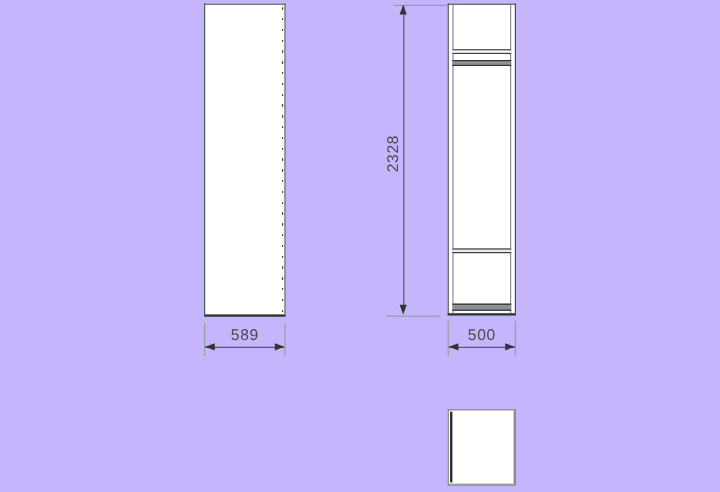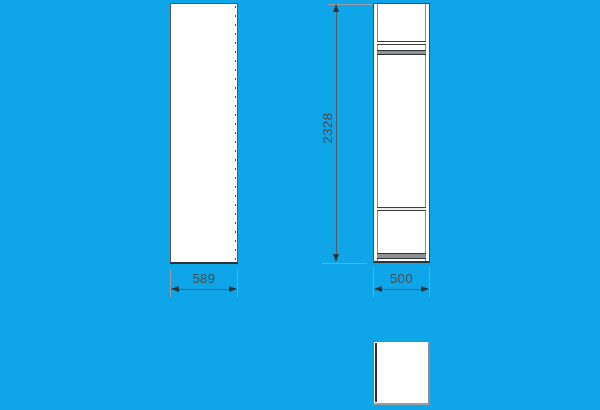--- a/index.html
+++ b/index.html
@@ -1,17 +1,17 @@
 <!DOCTYPE html>
 <html><head>
 <meta charset="utf-8">
 <style>
   html,body { margin:0; padding:0; background:#fff; }
   .sheet {
-    position:relative; width:600px; height:410px; background:#0ea5e9;
+    position:relative; width:600px; height:410px; background:#c4b5fd;
     font-family:"Liberation Sans", sans-serif; color:#4a4a4a; overflow:hidden;
   }
   .sheet * { position:absolute; box-sizing:border-box; }
 
   
   .front-view { left:170px; top:3px; width:68px; height:261px;
     border:1px solid #55585a; border-bottom:2px solid #2f3234; background:#fff; }
   .hinge-line { right:1px; top:2px; bottom:2px; width:1px;
     background:repeating-linear-gradient(to bottom,#4a4d4f 0 2px,transparent 2px 9px); }
 

